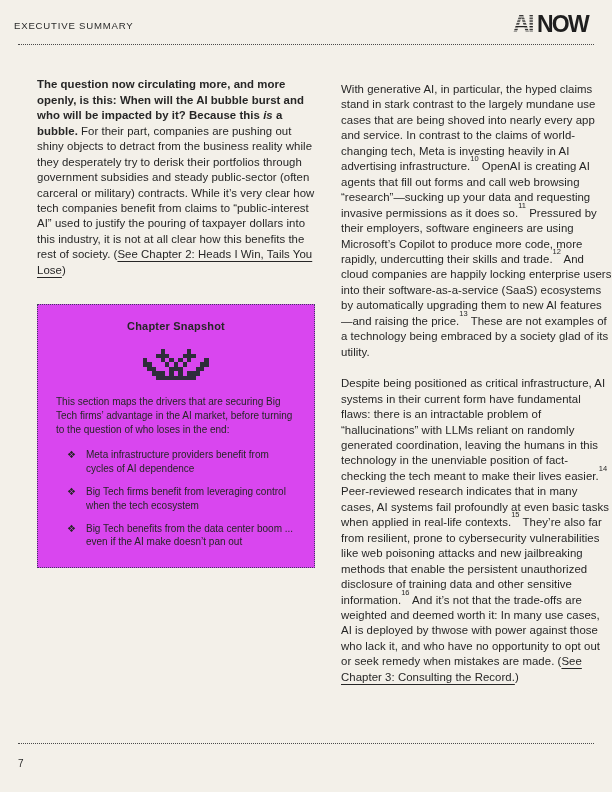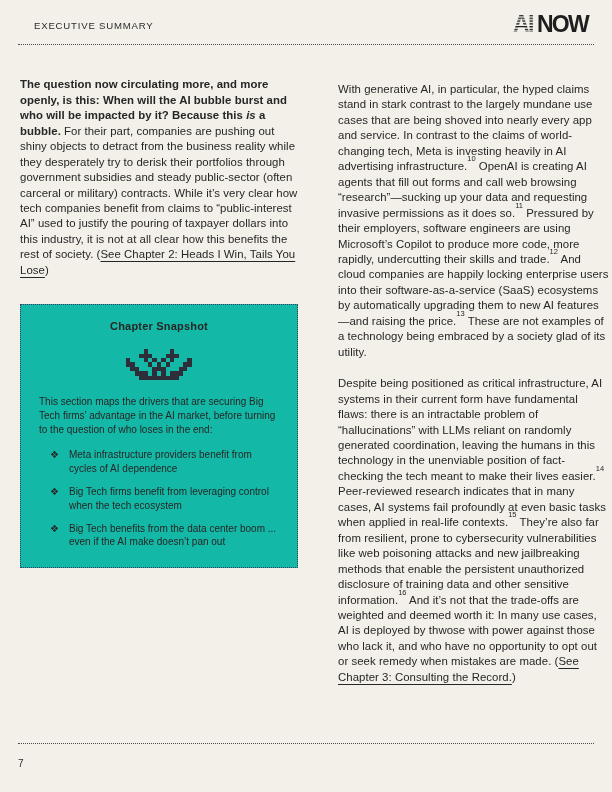--- a/index.html
+++ b/index.html
@@ -7,40 +7,40 @@
     width:612px;height:792px;
     background:#f3f0e9;
     font-family:"Liberation Sans","DejaVu Sans",sans-serif;
     color:#262626;
     position:relative;
     overflow:hidden;
   }
   .page{position:absolute;inset:0;}
 
   
-  .header{position:absolute;left:34px;right:16px;top:12px;display:flex;justify-content:space-between;align-items:flex-start;}
+  .header{position:absolute;left:14px;right:16px;top:12px;display:flex;justify-content:space-between;align-items:flex-start;}
   .section-label{font-size:9.6px;letter-spacing:.8px;color:#2b2b2b;padding-top:8px;}
   .logo{display:block;}
   .rule{position:absolute;left:18px;right:18px;border-top:1.5px dotted #4a4a4a;height:0;}
   .rule-top{top:44px;}
   .rule-bottom{top:743px;}
 
   
-  .columns{position:absolute;left:20px;top:66px;width:576px;display:flex;gap:40px;}
+  .columns{position:absolute;left:37px;top:66px;width:576px;display:flex;gap:26px;}
   .col-left{width:278px;flex:none;}
   .col-right{width:272px;flex:none;}
   .body-par{font-size:11.4px;line-height:15.45px;letter-spacing:.05px;text-align:left;}
   .rich sup{font-size:7.5px;position:relative;top:-4px;letter-spacing:0;line-height:0;}
   .link-underline{text-decoration:underline;text-underline-offset:2.5px;text-decoration-thickness:.9px;}
   .col-right .body-par{margin-bottom:15px;margin-top:16px;}
 
   
   .snapshot-box{
     margin-top:26px;
-    background:#14b8a6;
+    background:#d946ef;
     border:1.5px dotted #403d5e;
     padding:15px 15px 18px;
     box-sizing:border-box;
     width:278px;
   }
   .box-label{text-align:center;font-weight:700;font-size:11px;letter-spacing:.2px;margin-bottom:17px;}
   .box-title{text-align:center;font-weight:700;font-size:20.5px;line-height:23.5px;letter-spacing:.1px;margin-bottom:14px;}
   .pixel-art{margin:0 auto;width:66px;}
   .px-row{display:flex;height:4.4px;}
   .px-cell{width:4.4px;height:4.4px;flex:none;}

